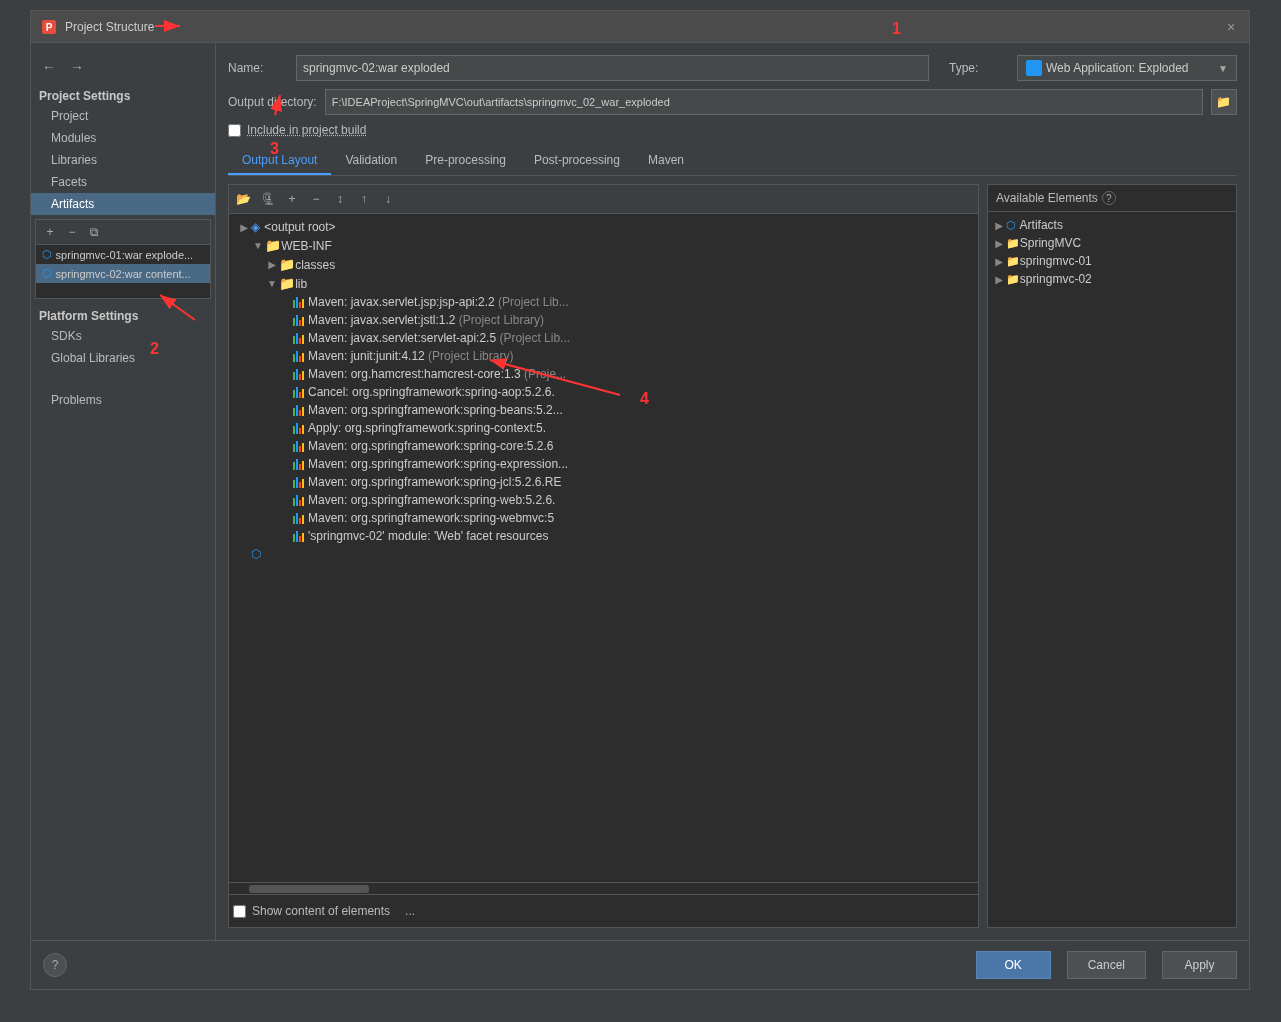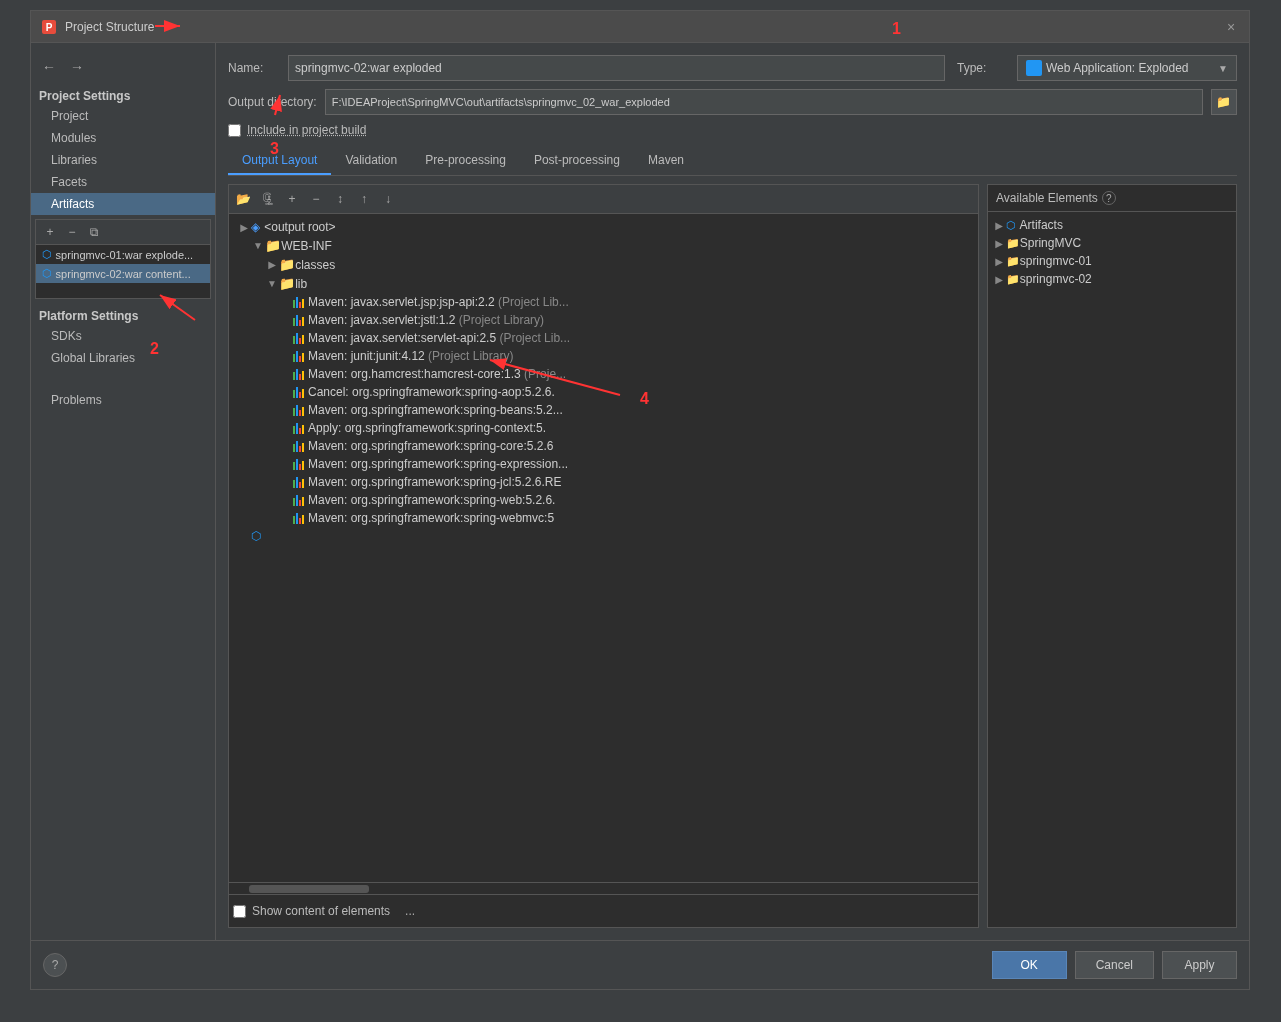--- a/index.html
+++ b/index.html
@@ -160,20 +160,21 @@
       display: flex;
       flex-direction: column;
       padding: 12px;
       overflow: hidden;
     }
 
     .form-row {
       display: flex;
       align-items: center;
       margin-bottom: 8px;
+      gap: 8px;
     }
 
     .form-label {
       color: #bbbbbb;
       font-size: 12px;
       min-width: 60px;
     }
 
     .form-input {
       background: #45494a;
@@ -388,20 +389,21 @@
     }
 
     .btn {
       padding: 6px 20px;
       font-size: 12px;
       cursor: pointer;
       border: 1px solid #666;
       background: #4c5052;
       color: #cccccc;
       min-width: 75px;
+      margin-left: 8px;
     }
 
     .btn.primary {
       background: #4a76a8;
       border-color: #5a86b8;
       color: #ffffff;
     }
 
     .help-btn {
       width: 24px;
@@ -734,20 +736,31 @@
                   <span class="tree-indent" style="width: 46px;"></span>
                   <span style="width: 14px; display: inline-block;"></span>
                   <span style="margin-right: 4px; display: inline-flex; align-items: flex-end; gap: 1px;">
                     <span style="width: 2px; height: 8px; background: rgb(76, 175, 80); display: inline-block;"></span>
                     <span style="width: 2px; height: 11px; background: rgb(33, 150, 243); display: inline-block;"></span>
                     <span style="width: 2px; height: 6px; background: rgb(244, 67, 54); display: inline-block;"></span>
                     <span style="width: 2px; height: 9px; background: rgb(255, 193, 7); display: inline-block;"></span>
                   </span>
                   <span class="tree-text">Maven: org.springframework:spring-webmvc:5</span>
                 </div>
+                <div class="tree-item">
+                  <span class="tree-indent" style="width: 46px;"></span>
+                  <span style="width: 14px; display: inline-block;"></span>
+                  <span style="margin-right: 4px; display: inline-flex; align-items: flex-end; gap: 1px;">
+                    <span style="width: 2px; height: 8px; background: rgb(76, 175, 80); display: inline-block;"></span>
+                    <span style="width: 2px; height: 11px; background: rgb(33, 150, 243); display: inline-block;"></span>
+                    <span style="width: 2px; height: 6px; background: rgb(244, 67, 54); display: inline-block;"></span>
+                    <span style="width: 2px; height: 9px; background: rgb(255, 193, 7); display: inline-block;"></span>
+                  </span>
+                  <span class="tree-text">'springmvc-02' module: 'Web' facet resources</span>
+                </div>
               </div>
 
             <div class="tree-item">
               <span class="tree-indent" style="width:4px;"></span>
               <span class="tree-arrow" style="visibility:hidden;">▶</span>
               <span style="color:#2196F3; font-size:12px; margin-right:4px;">⬡</span>
               <span class="tree-text"></span>
             </div>
           </div>
 

